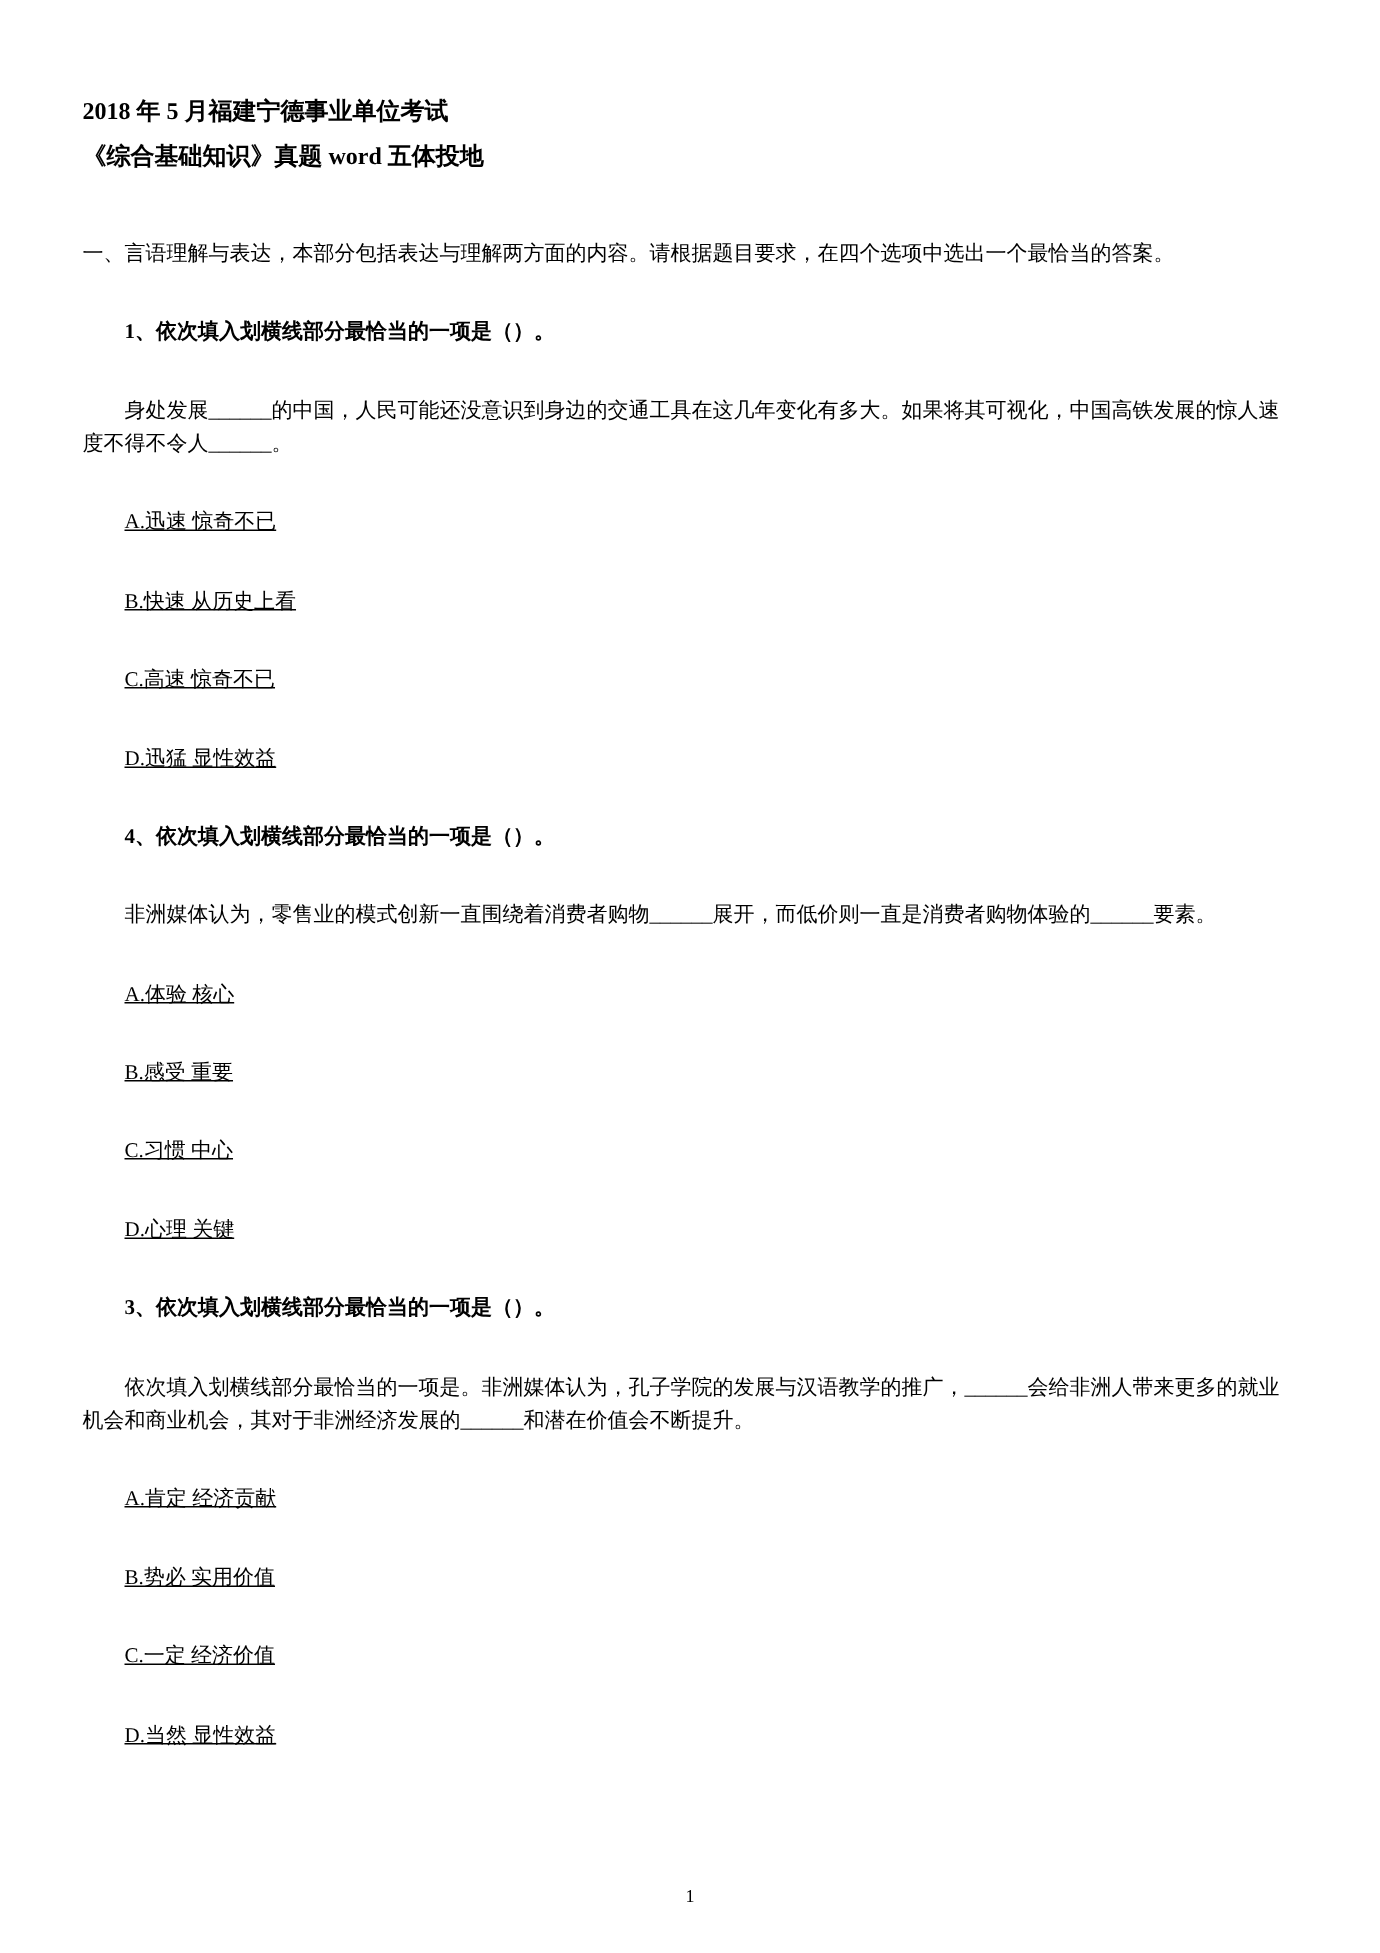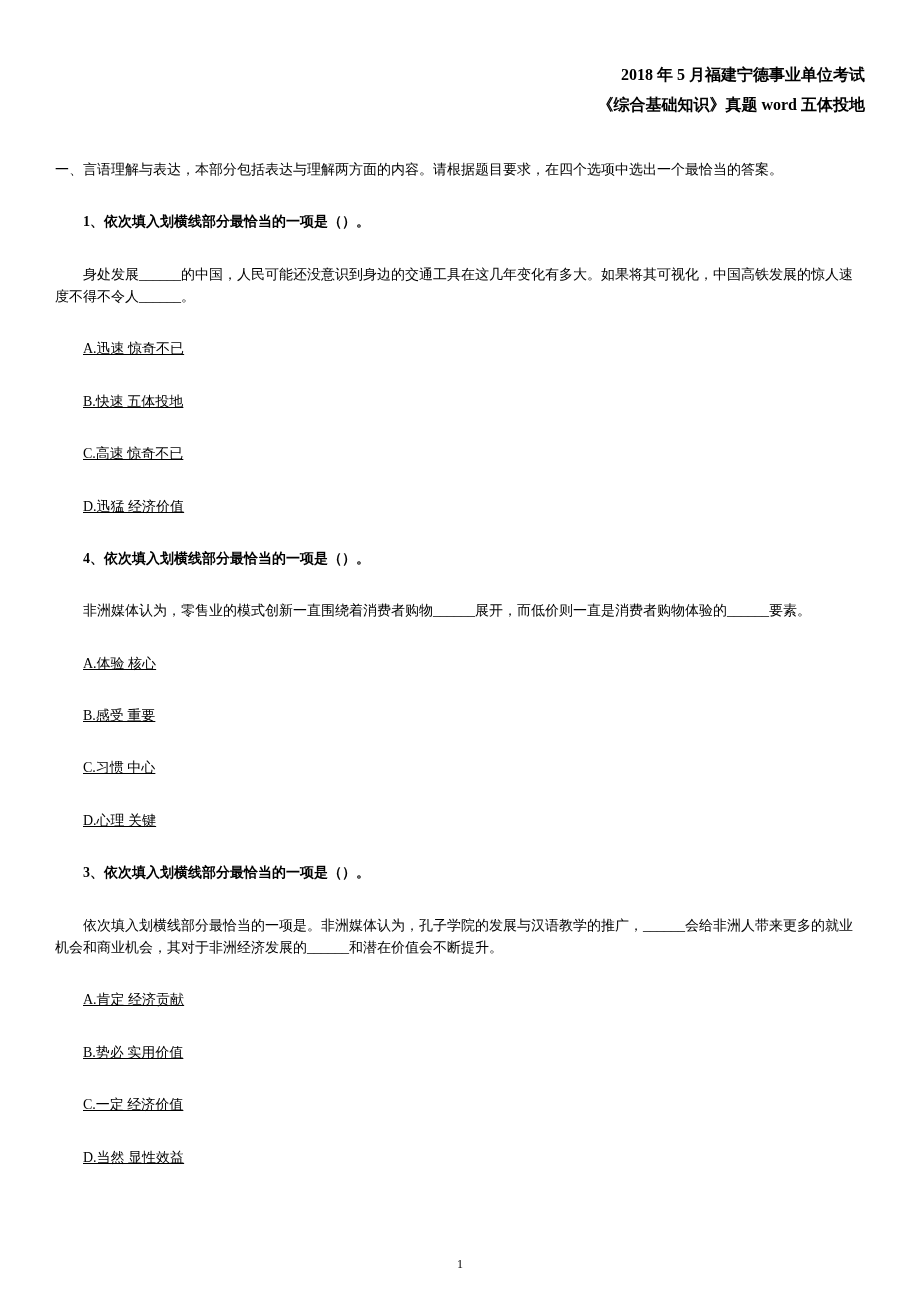--- a/index.html
+++ b/index.html
@@ -9,21 +9,21 @@
       margin: 0 auto;
       background: #fff;
       font-family: "SimSun", "宋体", serif;
       color: #000;
       padding: 60px 55px 30px 55px;
       font-size: 14px;
       line-height: 1.6;
       position: relative;
     }
     .title-block {
-      text-align: right;
+      text-align: left;
       margin-bottom: 38px;
     }
     .title-line {
       font-weight: bold;
       font-size: 16px;
       line-height: 1.9;
     }
     .section-heading {
       font-weight: normal;
       font-size: 14px;
@@ -58,23 +58,23 @@
 <div class="title-block">
   <div class="title-line">2018 年 5 月福建宁德事业单位考试</div>
   <div class="title-line">《综合基础知识》真题 word 五体投地</div>
 </div>
 
 <div class="section-heading">一、言语理解与表达，本部分包括表达与理解两方面的内容。请根据题目要求，在四个选项中选出一个最恰当的答案。</div>
 
 <div class="question">1、依次填入划横线部分最恰当的一项是（）。</div>
 <div class="passage">身处发展______的中国，人民可能还没意识到身边的交通工具在这几年变化有多大。如果将其可视化，中国高铁发展的惊人速度不得不令人______。</div>
 <div class="option">A.迅速 惊奇不已</div>
-<div class="option">B.快速 五体投地</div>
+<div class="option">B.快速 从历史上看</div>
 <div class="option">C.高速 惊奇不已</div>
-<div class="option">D.迅猛 经济价值</div>
+<div class="option">D.迅猛 显性效益</div>
 
 <div class="question">4、依次填入划横线部分最恰当的一项是（）。</div>
 <div class="passage">非洲媒体认为，零售业的模式创新一直围绕着消费者购物______展开，而低价则一直是消费者购物体验的______要素。</div>
 <div class="option">A.体验 核心</div>
 <div class="option">B.感受 重要</div>
 <div class="option">C.习惯 中心</div>
 <div class="option">D.心理 关键</div>
 
 <div class="question">3、依次填入划横线部分最恰当的一项是（）。</div>
 <div class="passage">依次填入划横线部分最恰当的一项是。非洲媒体认为，孔子学院的发展与汉语教学的推广，______会给非洲人带来更多的就业机会和商业机会，其对于非洲经济发展的______和潜在价值会不断提升。</div>

